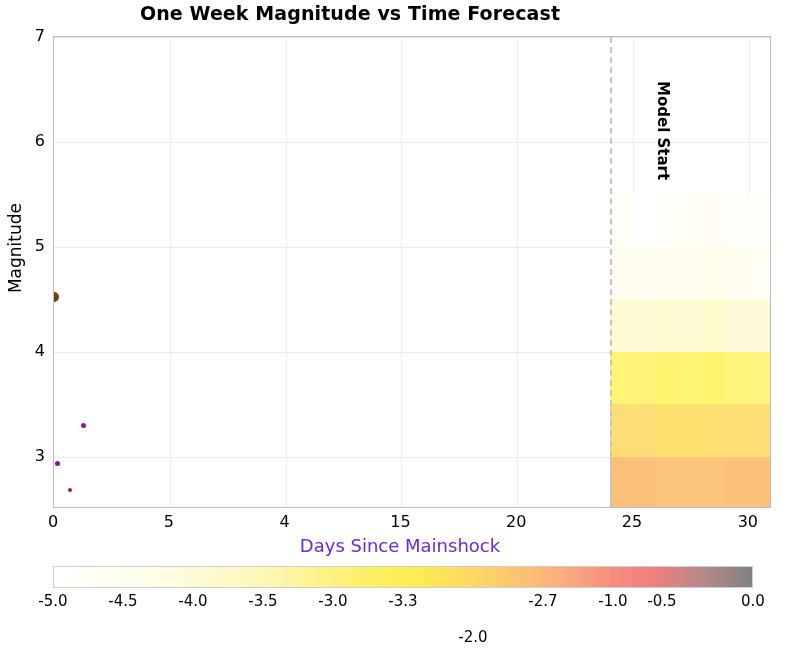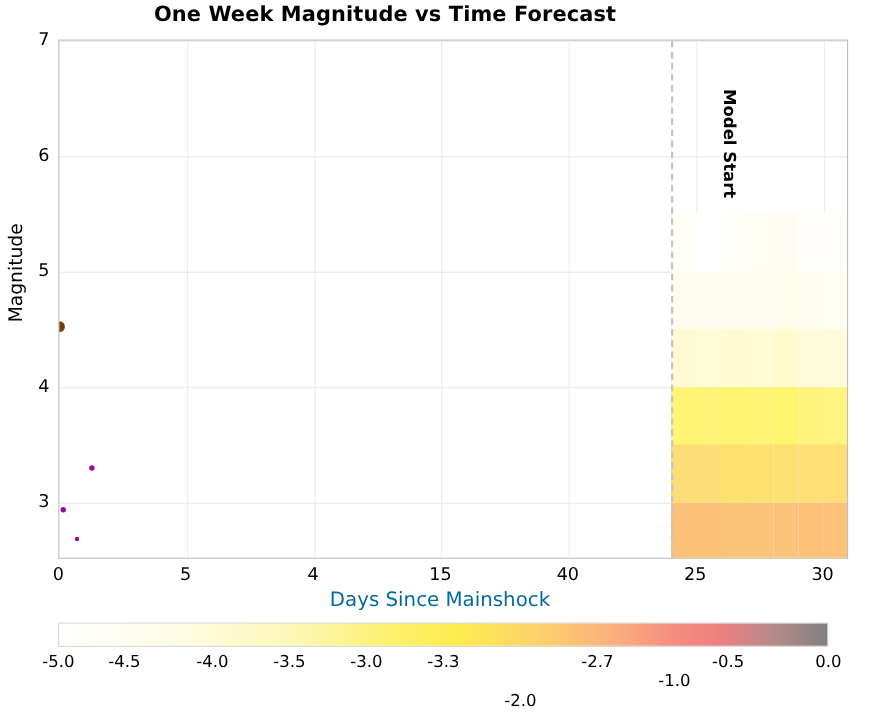--- a/index.html
+++ b/index.html
@@ -29,21 +29,21 @@
 
   
   .pt{position:absolute;border-radius:50%;}
 
   
   .ytick{position:absolute;right:0;width:44px;text-align:right;
          font-size:16px;color:#000;}
   .xtick{position:absolute;top:512px;width:60px;margin-left:-30px;
          text-align:center;font-size:16px;color:#000;}
   .xlabel{position:absolute;left:0;top:535px;width:800px;text-align:center;
-          font-size:18px;color:#0369a1;}
+          font-size:18px;color:#6d28d9;}
   .ylabel{position:absolute;font-size:17px;color:#000;white-space:nowrap;
           transform-origin:center;transform:rotate(-90deg);
           left:-45px;top:238px;width:120px;text-align:center;}
 
   
   #cbar{position:absolute;left:53px;top:566px;width:700px;height:22px;
         border:1px solid #cfcfcf;box-sizing:border-box;}
   #cbarfill{width:100%;height:100%;}
   .cbtick{position:absolute;top:592px;width:70px;margin-left:-35px;
           text-align:center;font-size:15px;color:#000;}
@@ -132,38 +132,38 @@
       <div class="ytick" style="left: 0px; width: 45px; top: 340.667px;">4</div>
       <div class="ytick" style="left: 0px; width: 45px; top: 235.778px;">5</div>
       <div class="ytick" style="left: 0px; width: 45px; top: 130.889px;">6</div>
       <div class="ytick" style="left: 0px; width: 45px; top: 26px;">7</div>
     </div>
   <div id="xticks">
       <div class="xtick" style="left: 53px;">0</div>
       <div class="xtick" style="left: 168.806px;">5</div>
       <div class="xtick" style="left: 284.613px;">4</div>
       <div class="xtick" style="left: 400.419px;">15</div>
-      <div class="xtick" style="left: 516.226px;">40</div>
+      <div class="xtick" style="left: 516.226px;">20</div>
       <div class="xtick" style="left: 632.032px;">25</div>
       <div class="xtick" style="left: 747.839px;">30</div>
     </div>
 
   <div class="ylabel">Magnitude</div>
   <div class="xlabel">Days Since Mainshock</div>
 
   <div id="cbar">
     <div id="cbarfill" style="background: linear-gradient(to right, rgb(255, 255, 255) 0%, rgb(255, 253, 232) 14%, rgb(253, 247, 184) 30%, rgb(253, 240, 106) 44%, rgb(253, 236, 79) 52%, rgb(253, 210, 106) 62%, rgb(251, 176, 126) 72%, rgb(245, 141, 127) 80%, rgb(238, 127, 127) 86%, rgb(183, 138, 138) 93%, rgb(128, 128, 128) 100%);"></div>
   </div>
   <div id="cbticks">
       <div class="cbtick" style="left: 53px;">-5.0</div>
-      <div class="cbtick" style="left: 113px;">-4.5</div>
+      <div class="cbtick" style="left: 123px;">-4.5</div>
       <div class="cbtick" style="left: 193px;">-4.0</div>
       <div class="cbtick" style="left: 263px;">-3.5</div>
       <div class="cbtick" style="left: 333px;">-3.0</div>
       <div class="cbtick" style="left: 403px;">-3.3</div>
       <div class="cbtick" style="left: 473px; margin-top: 36px;">-2.0</div>
       <div class="cbtick" style="left: 543px;">-2.7</div>
-      <div class="cbtick" style="left: 613px; margin-top: 18px;">-1.0</div>
+      <div class="cbtick" style="left: 613px;">-1.0</div>
       <div class="cbtick" style="left: 662px;">-0.5</div>
       <div class="cbtick" style="left: 753px;">0.0</div>
     </div>
 
 </div>
 
 </body></html>

